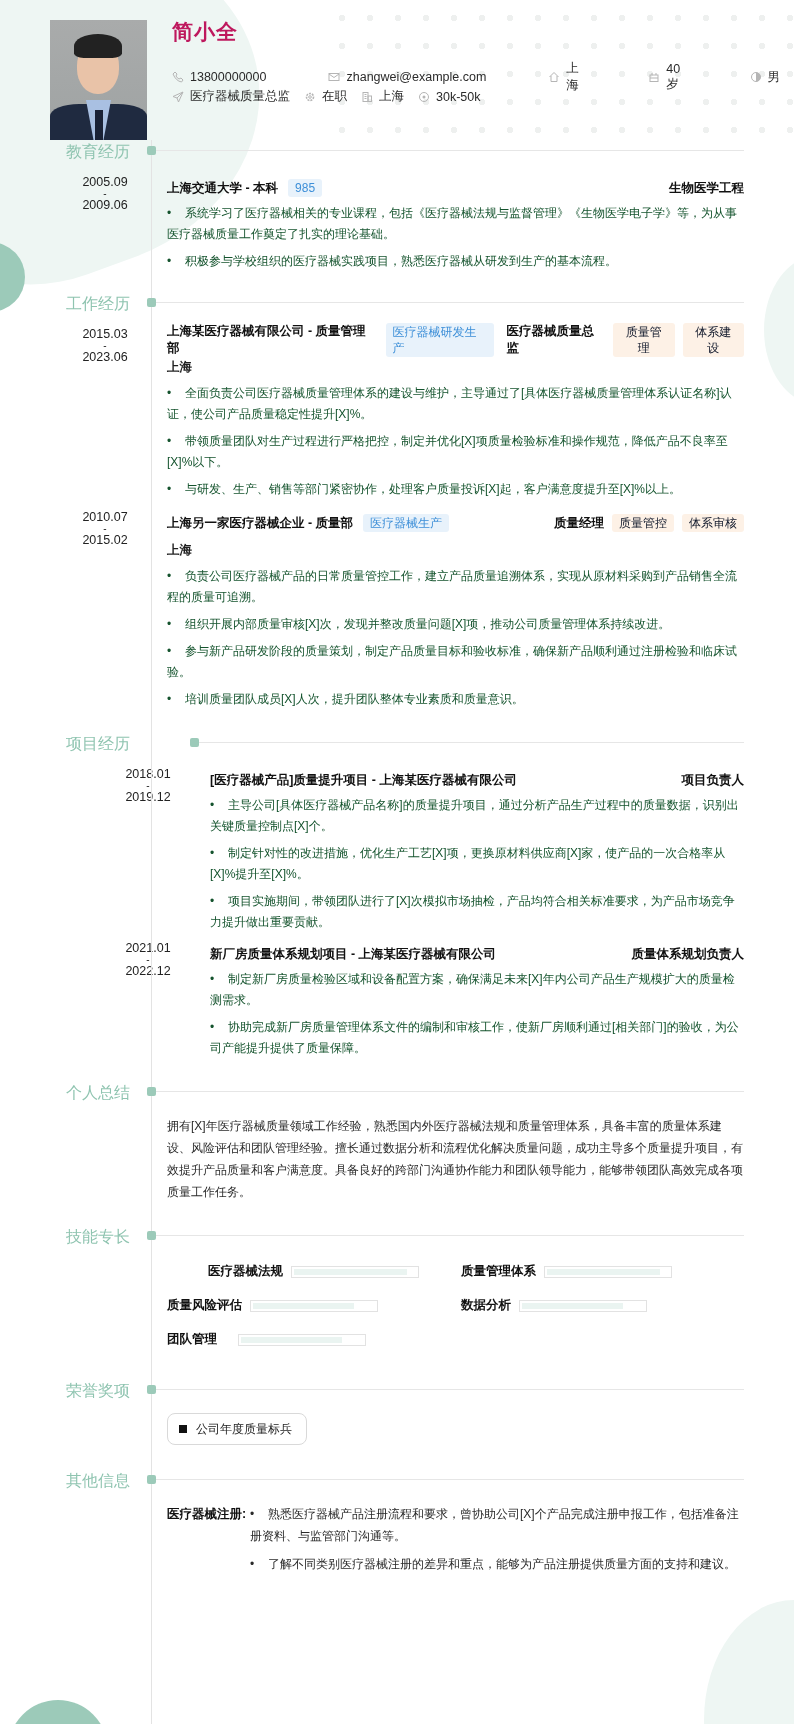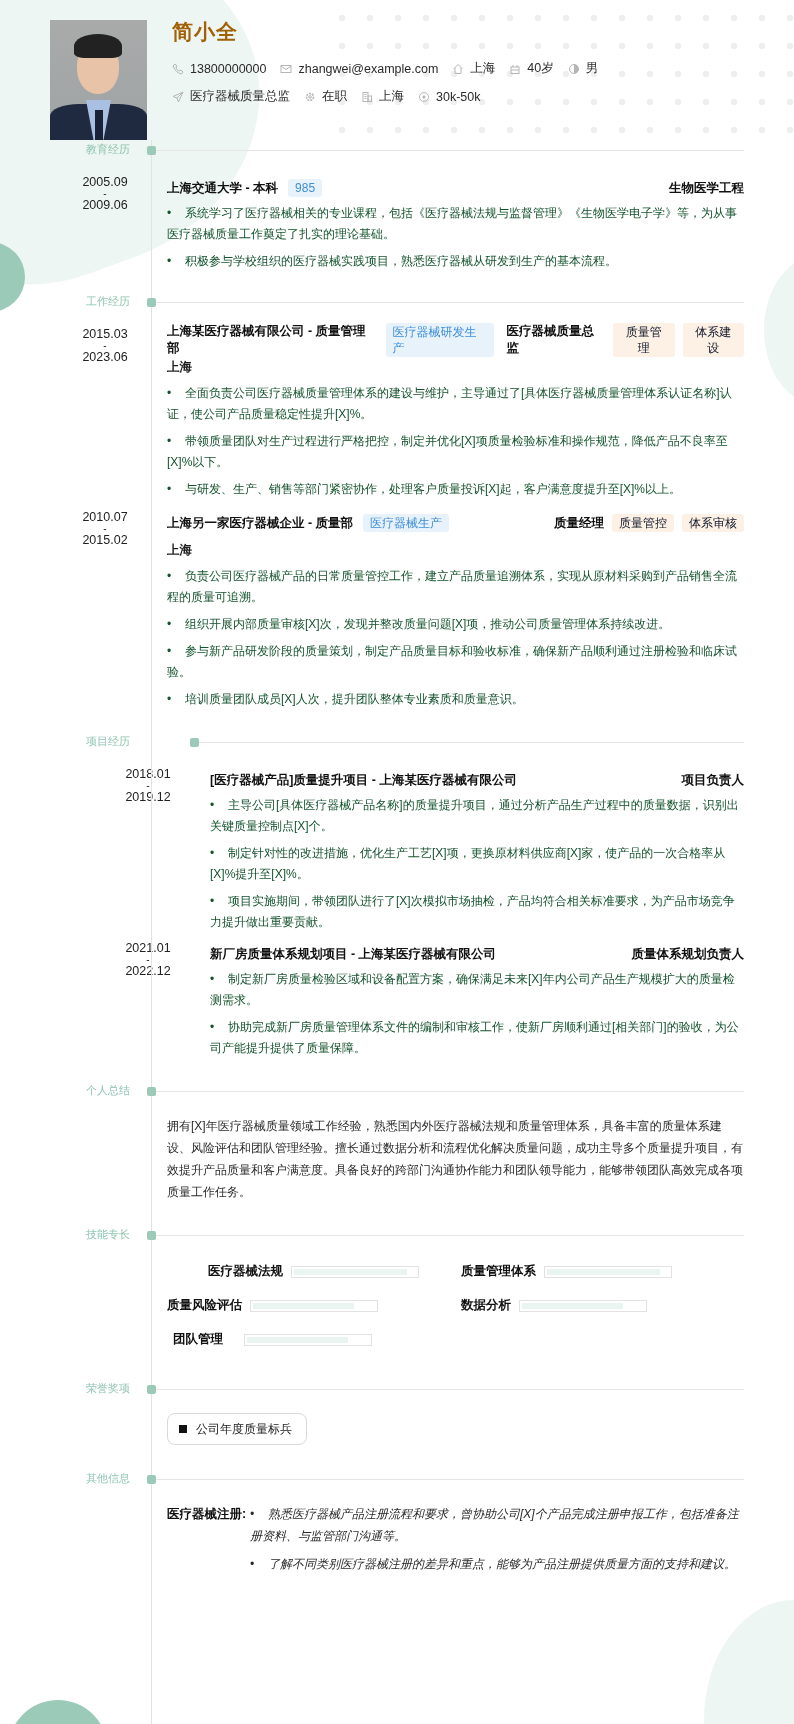--- a/index.html
+++ b/index.html
@@ -21,33 +21,33 @@
 
     
     .header { position: relative; height: 140px; }
     .avatar { position: absolute; left: 50px; top: 20px; width: 97px; height: 120px; background: linear-gradient(#a9abab, #9fa3a3); overflow: hidden; }
     .avatar .face { position: absolute; left: 27px; top: 22px; width: 42px; height: 52px; background: #e9c3a8; border-radius: 45% 45% 48% 48%; }
     .avatar .hair { position: absolute; left: 24px; top: 14px; width: 48px; height: 24px; background: #222; border-radius: 50% 50% 20% 20%; }
     .avatar .suit { position: absolute; left: 0; top: 84px; width: 97px; height: 40px; background: #1f2a40; border-radius: 30% 30% 0 0; }
     .avatar .shirt { position: absolute; left: 36px; top: 80px; width: 25px; height: 40px; background: #a9c0e2; clip-path: polygon(0 0,100% 0,70% 100%,30% 100%); }
     .avatar .tie { position: absolute; left: 45px; top: 90px; width: 8px; height: 32px; background: #1a2236; }
 
-    .name { position: absolute; left: 172px; top: 18px; font-size: 21px; font-weight: bold; color: #a16207; letter-spacing: 1px; }
+    .name { position: absolute; left: 172px; top: 18px; font-size: 21px; font-weight: bold; color: #be185d; letter-spacing: 1px; }
     .info-row { position: absolute; left: 172px; display: flex; align-items: center; font-size: 12.5px; color: #2b2b2b; }
-    .info-row.r1 { top: 60px; }
+    .info-row.r1 { top: 60px; gap: 48px; }
     .info-row.r2 { top: 88px; }
     .info-item { display: flex; align-items: center; margin-right: 14px; }
     .info-icon { width: 12px; height: 12px; margin-right: 6px; display: inline-flex; align-items: center; justify-content: center; color: #b5b5b5; font-size: 10px; }
 
     
     .timeline-line { position: absolute; left: 151px; top: 140px; width: 1px; height: 1590px; background: #e3e3e3; z-index: 1; }
 
     .section { position: relative; }
     .section-head { position: relative; height: 22px; }
-    .section-title { position: absolute; right: 664px; top: 2px; font-size: 11px; color: #8fc4b0; white-space: nowrap; }
+    .section-title { position: absolute; right: 664px; top: 2px; font-size: 16px; color: #8fc4b0; white-space: nowrap; }
     .section-dot { position: absolute; left: 147px; top: 6px; width: 9px; height: 9px; background: #9ccab9; border-radius: 2px; z-index: 2; }
     .section-rule { position: absolute; left: 156px; right: 50px; top: 10px; height: 1px; background: #e6e6e6; }
 
     .entry { position: relative; padding-left: 167px; padding-right: 50px; }
     .entry-date { position: absolute; left: 70px; width: 70px; text-align: center; font-size: 12.5px; line-height: 15px; color: #222; }
     .entry-date .dash { display: block; font-size: 10px; line-height: 8px; }
     .entry-head { display: flex; align-items: center; height: 22px; font-size: 12.5px; font-weight: bold; color: #111; }
     .entry-head .spacer { flex: 1; }
     .tag { display: inline-block; font-size: 12px; font-weight: normal; padding: 1px 7px; border-radius: 3px; margin-left: 10px; line-height: 16px; }
     .tag.blue { background: #e8f2fb; color: #3d8fd8; }
@@ -63,21 +63,21 @@
     .skills { position: relative; padding-left: 167px; height: 110px; }
     .skill { position: absolute; display: flex; align-items: center; font-size: 12.5px; font-weight: bold; color: #111; }
     .skill-bar { margin-left: 8px; width: 128px; height: 12px; border: 1px solid #e2e2e2; background: #fff; position: relative; }
     .skill-bar .fill { position: absolute; left: 2px; top: 2px; bottom: 2px; background: #eaf4f1; }
 
     .award { display: inline-flex; align-items: center; margin-left: 167px; border: 1px solid #d9d9d9; border-radius: 8px; padding: 0 14px 0 11px; height: 32px; font-size: 12px; color: #222; }
     .award .sq { width: 8px; height: 8px; background: #111; margin-right: 9px; }
 
     .other { position: relative; padding-left: 167px; padding-right: 50px; font-size: 12px; line-height: 22px; color: #2a2a2a; }
     .other .label { position: absolute; left: 167px; top: 0; font-weight: bold; color: #111; font-size: 12.5px; }
-    .other ul { list-style: none; margin-left: 83px; font-style: italic; }
+    .other ul { list-style: none; margin-left: 83px; }
     .other li { margin-bottom: 6px; }
     .other li .b { display: inline-block; width: 18px; }
   </style>
 </head>
 <body>
 
 <div class="bg-shape bg-blob-tl"></div>
 <div class="bg-dots"></div>
 <div class="bg-shape bg-circle-left"></div>
 <div class="bg-shape bg-blob-right"></div>
@@ -325,21 +325,21 @@
         <span class="skill-bar">
             <span class="fill" style="width:80%"></span>
           </span>
       </div>
       <div class="skill" style="left:461px; top:40px;">
         <span>数据分析</span>
         <span class="skill-bar">
             <span class="fill" style="width:80%"></span>
           </span>
       </div>
-      <div class="skill" style="left:173px; top:74px;gap:13px;">
+      <div class="skill" style="left:167px; top:74px;gap:13px;">
         <span>团队管理</span>
         <span class="skill-bar">
             <span class="fill" style="width:80%"></span>
           </span>
       </div>
     </div>
   </div>
 
   <div class="section" style="margin-top:12px;">
     <div class="section-head">

